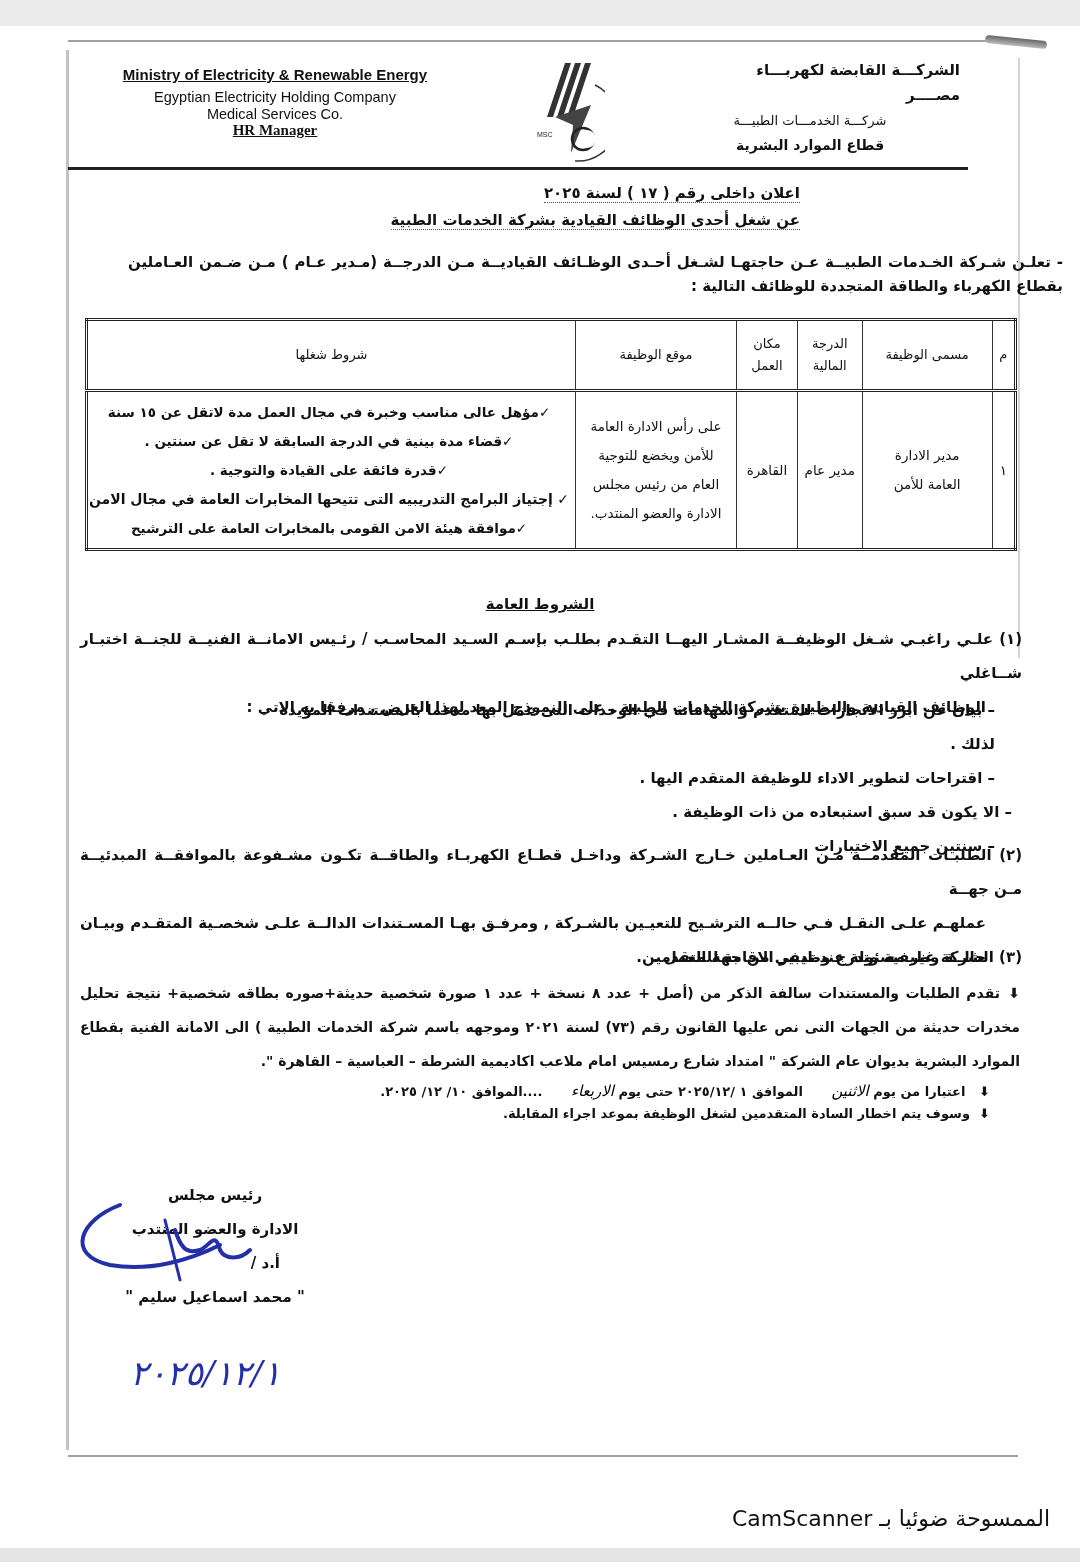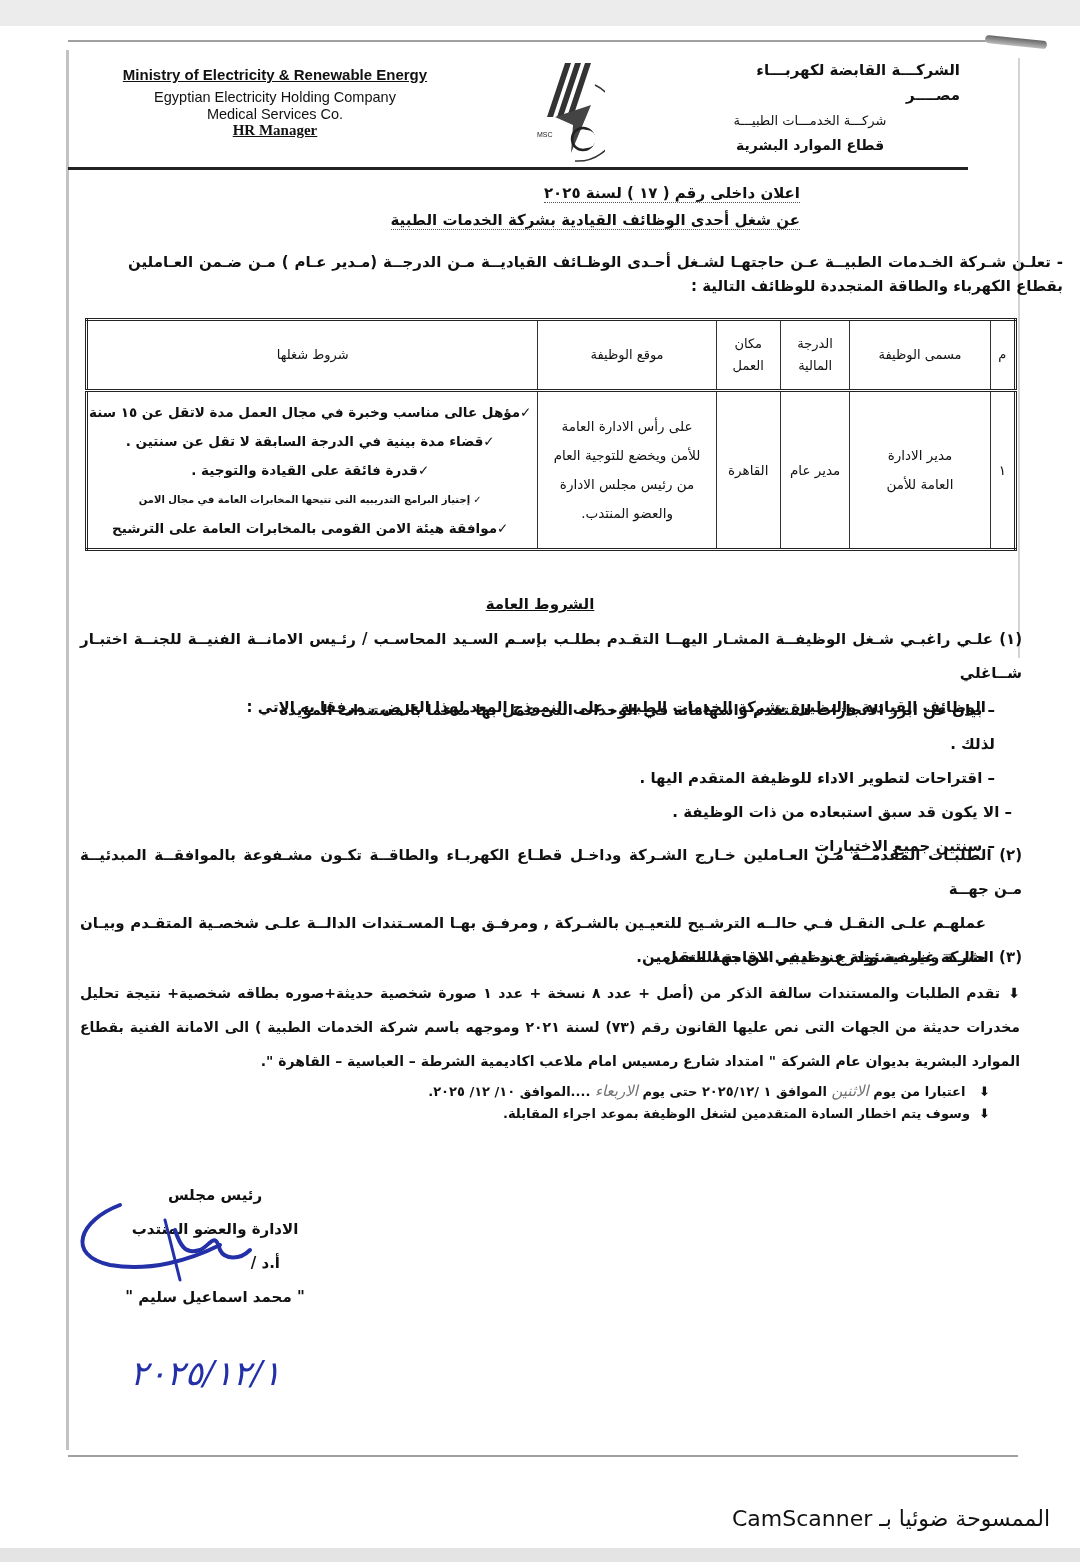--- a/index.html
+++ b/index.html
@@ -43,39 +43,39 @@
 
   .intro { position: absolute; left: 82px; top: 250px; width: 935px; direction: rtl; text-align: justify; font-size: 15px; font-weight: bold; line-height: 24px; margin-left: 46px; }
 
   table.jobs { position: absolute; left: 85px; top: 318px; width: 932px; height: 233px; border-collapse: collapse; direction: rtl; border: 3px double #222; }
   table.jobs th, table.jobs td { border: 1.5px solid #333; text-align: center; font-size: 13px; }
   table.jobs th { font-weight: normal; height: 66px; line-height: 22px; }
   table.jobs thead tr { border-bottom: 3px double #222; }
   table.jobs td { vertical-align: middle; line-height: 29px; font-size: 13.5px; }
   td.conds { text-align: right; padding-right: 6px; font-weight: bold; font-size: 13.5px; }
   td.conds div { line-height: 29px; white-space: nowrap; }
-  td.conds div.small { font-size: 10px; font-weight: bold; }
+  td.conds div.small { font-size: 14px; font-weight: bold; }
   .check { font-weight: normal; }
 
   .section-title { position: absolute; left: 440px; top: 595px; width: 200px; text-align: center; font-size: 15px; font-weight: bold; text-decoration: underline; direction: rtl; }
 
   .body-text { position: absolute; left: 80px; width: 942px; direction: rtl; font-size: 15px; font-weight: bold; text-align: justify; }
   .p1 { top: 622px; line-height: 34px; }
   .p1 .indent, .p2 .indent { padding-right: 36px; }
   .dash-list { position: absolute; left: 250px; top: 693px; width: 745px; direction: rtl; font-size: 15px; font-weight: bold; }
   .dash-list div { line-height: 34px; }
   .dash-list div.d3 { margin-right: -17px; }
   .p2 { top: 838px; line-height: 34px; }
   .p3 { top: 942px; line-height: 30px; }
   .bullets { position: absolute; left: 80px; top: 976px; width: 940px; direction: rtl; font-size: 14px; font-weight: bold; }
   .bullets .b1 { line-height: 34px; text-align: justify; }
   .bullets .bi { padding-right: 30px; }
   .bullets .small { font-size: 13px; line-height: 22px; }
   .arrow { display: inline-block; width: 14px; margin-left: 6px; }
-  .hand { color: #737373; font-family: "DejaVu Serif", serif; font-style: italic; font-weight: normal; font-size: 15px; }
+  .hand { color: #000000; font-family: "DejaVu Serif", serif; font-style: italic; font-weight: normal; font-size: 15px; margin-left: 24px; }
 
   .sig-block { position: absolute; left: 120px; top: 1178px; width: 190px; direction: rtl; text-align: center; font-weight: bold; font-size: 15px; }
   .sig-block div { line-height: 34px; }
   .sig-svg { position: absolute; left: 70px; top: 1200px; width: 220px; height: 200px; }
 
   .cam { position: absolute; left: 680px; top: 1506px; width: 370px; direction: rtl; text-align: right; font-size: 22px; font-family: "DejaVu Sans", sans-serif; color: #111; }
 </style>
 </head>
 <body>
 

